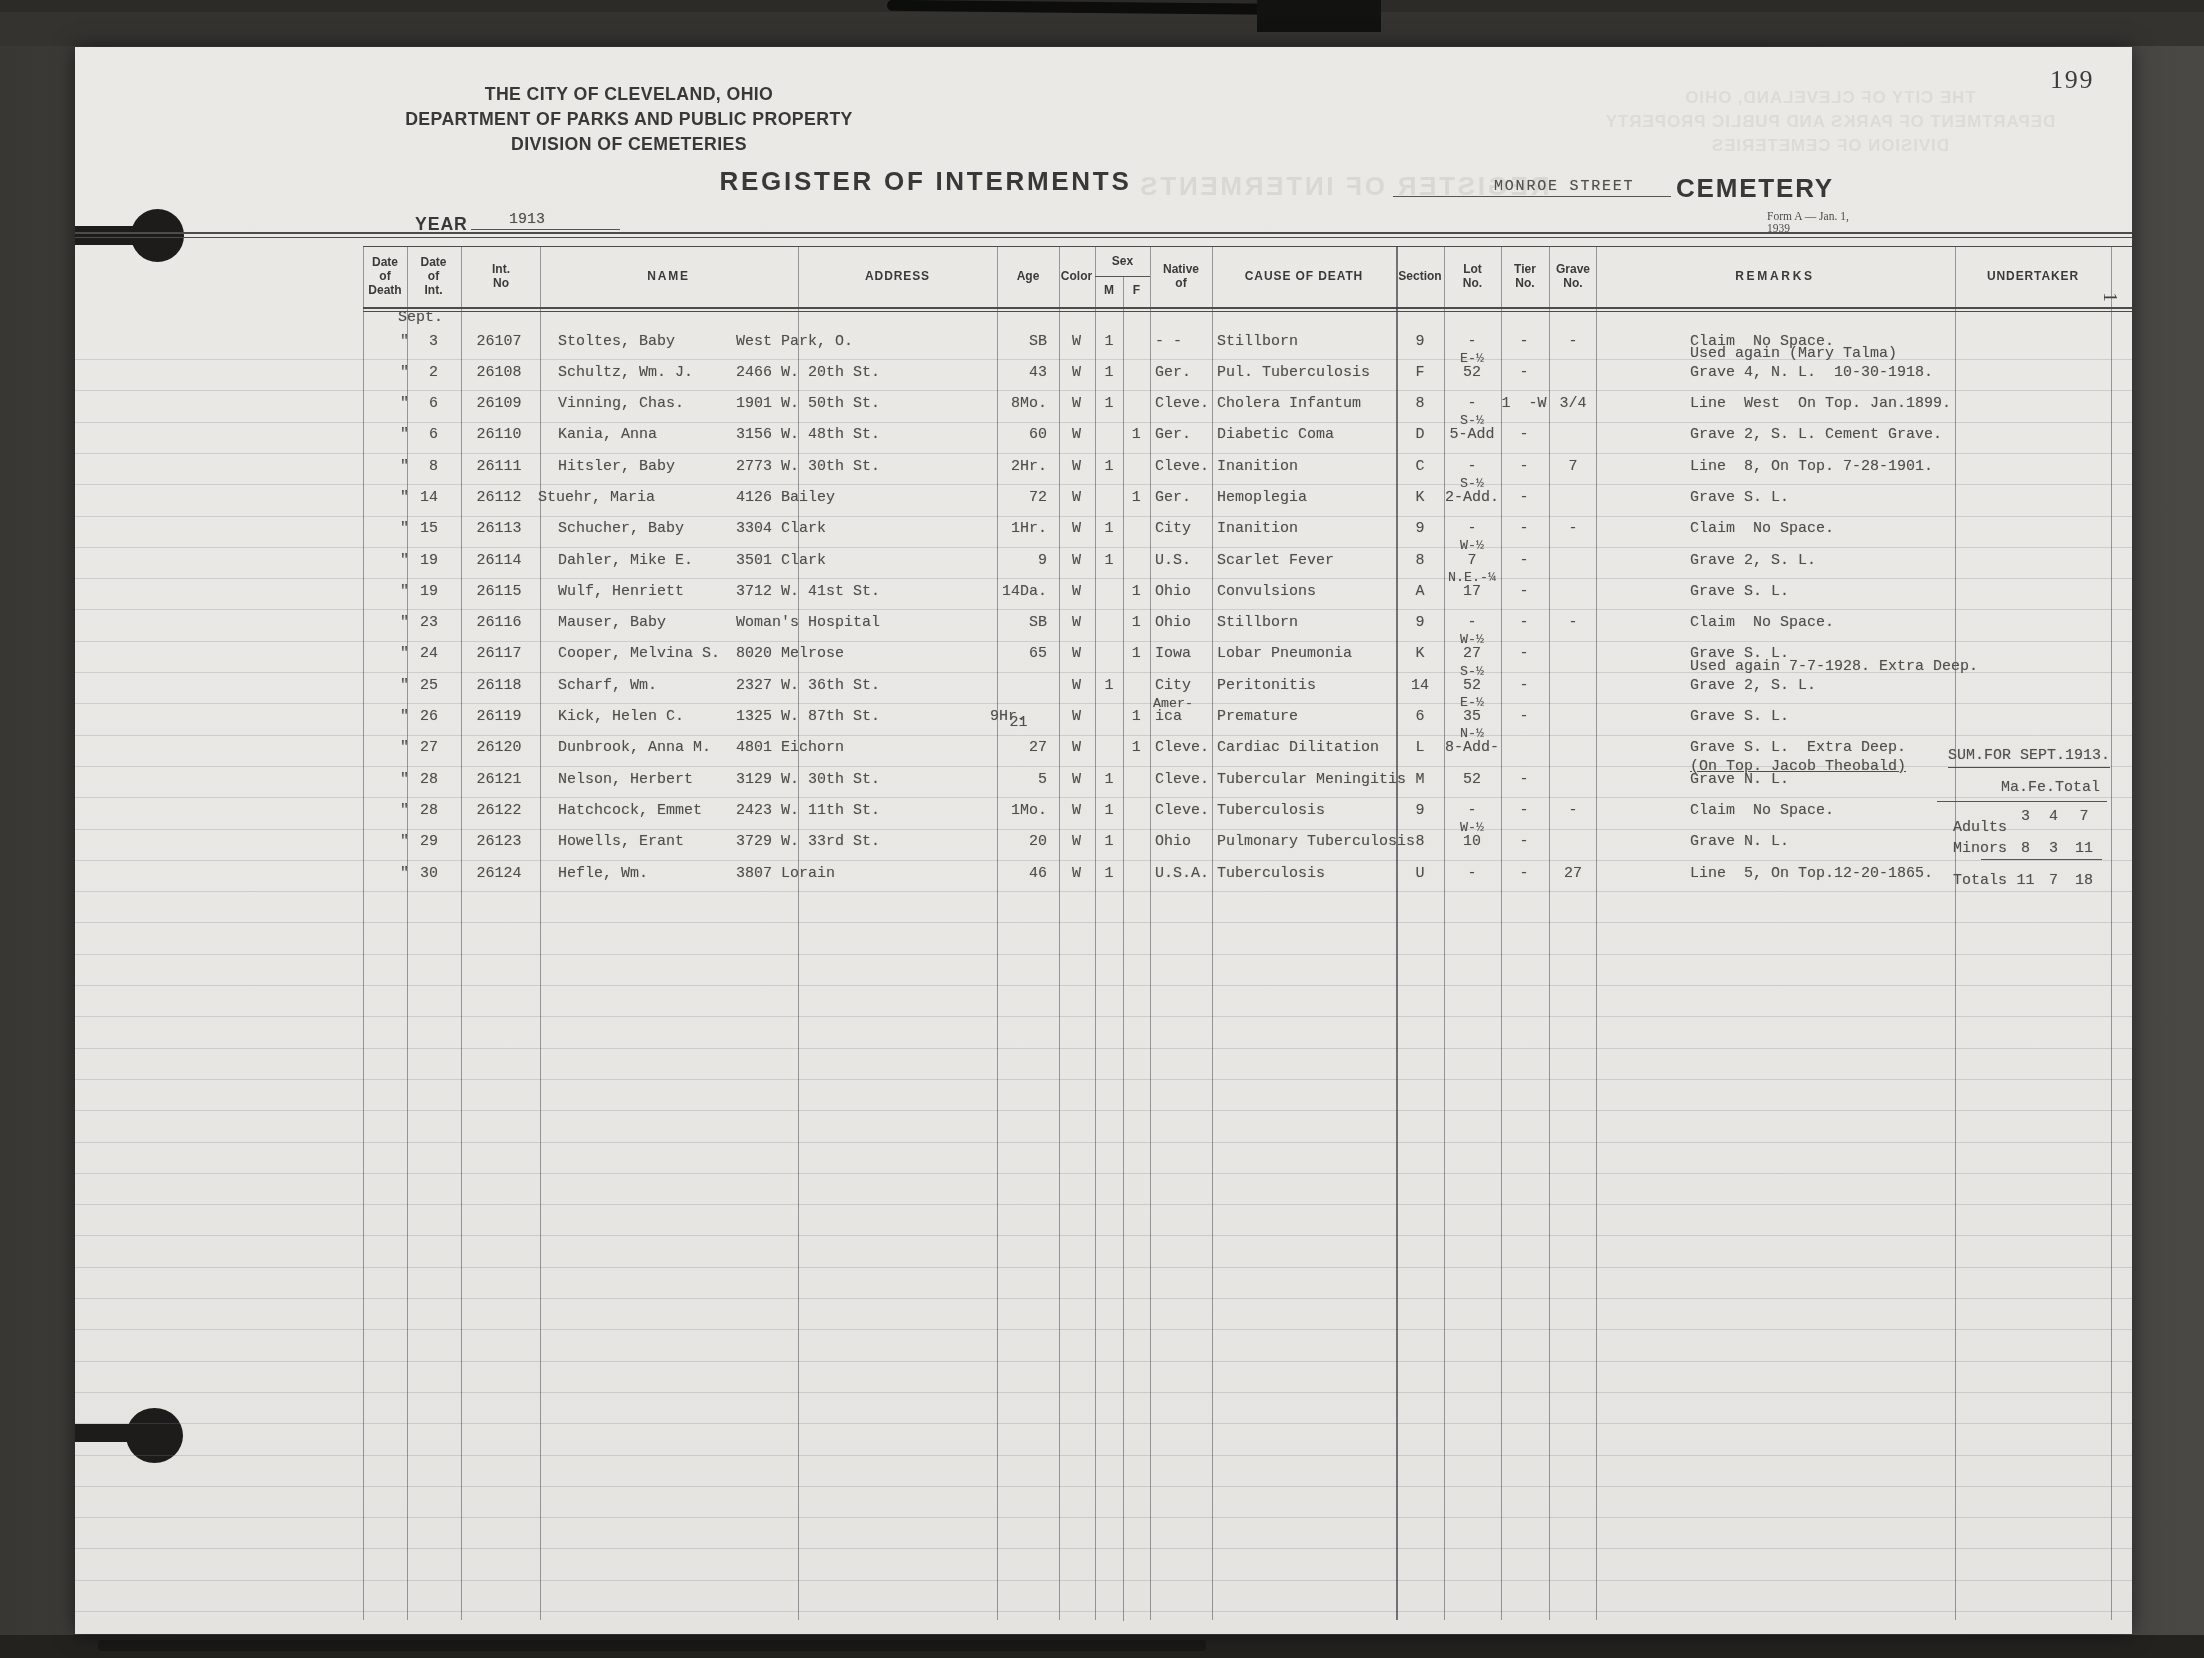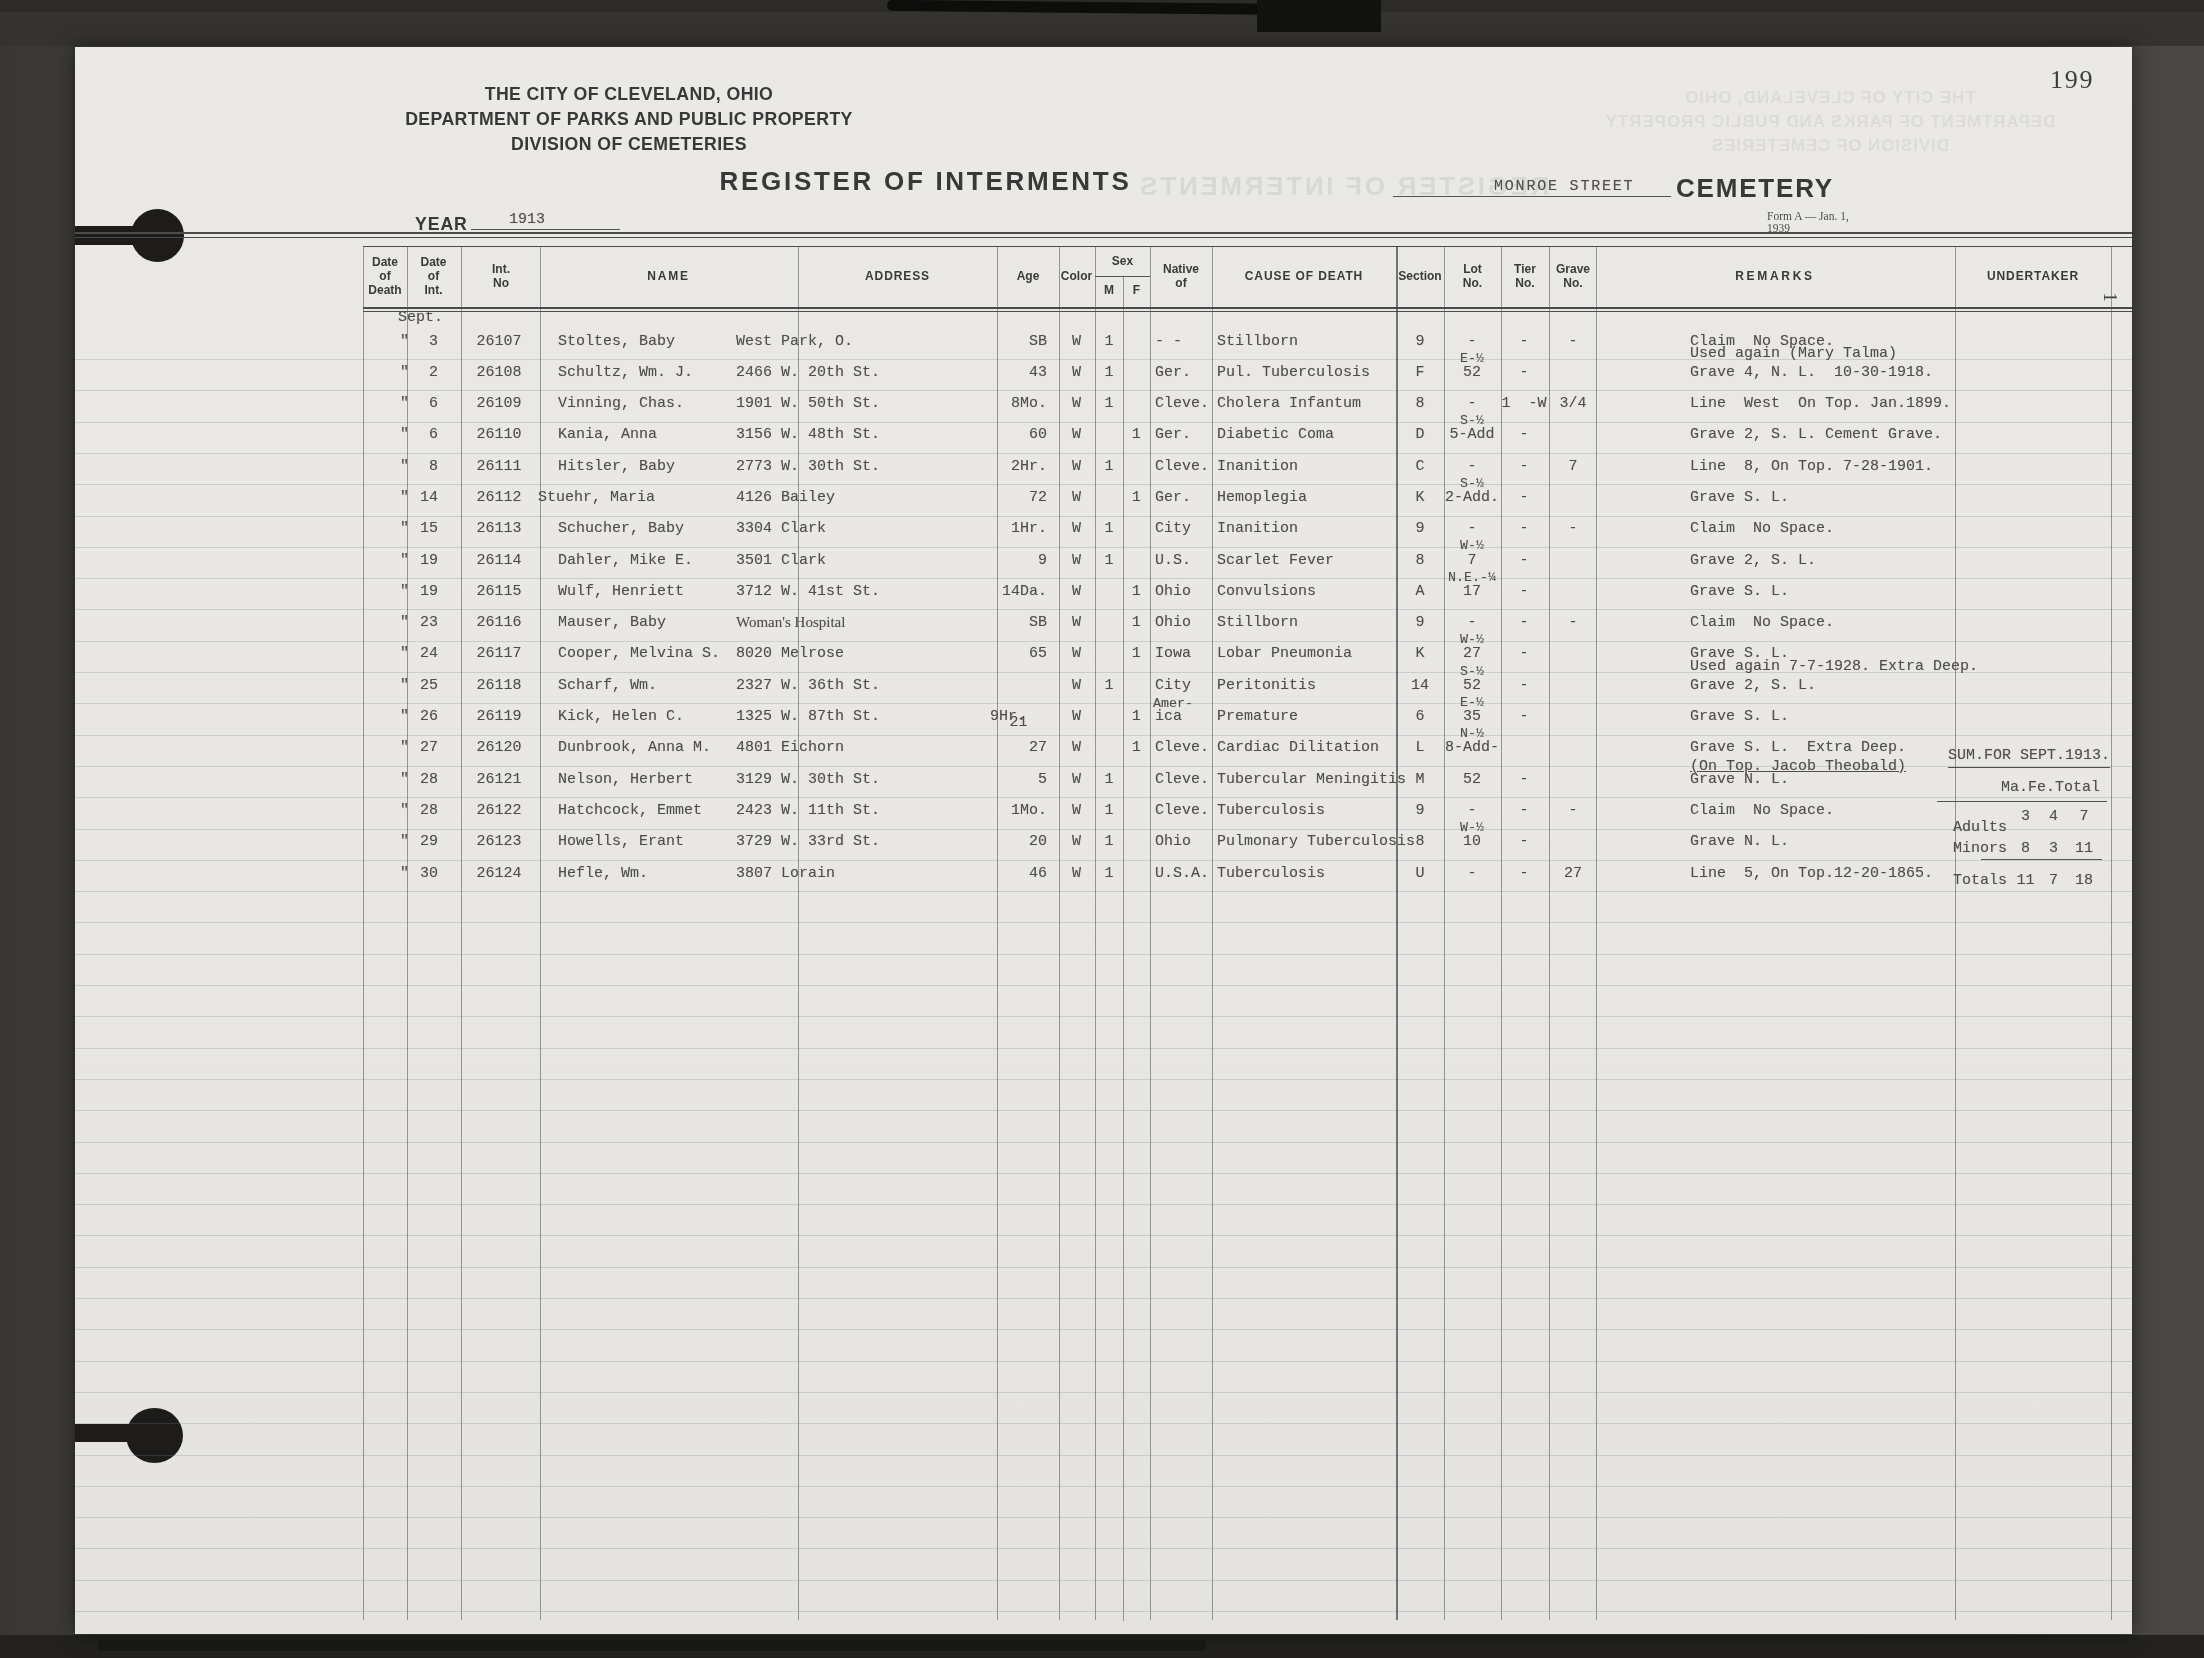--- a/index.html
+++ b/index.html
@@ -357,21 +357,21 @@
       <div class="cell" style="left: 1142px; top: 536px;">Convulsions</div>
       <div class="cell" style="left: 1321px; top: 536px; width: 48px; text-align: center;">A</div>
       <div class="cell small" style="left: 1365px; top: 522px; width: 64px; text-align: center;">N.E.-¼</div>
       <div class="cell" style="left: 1365px; top: 536px; width: 64px; text-align: center;">17</div>
       <div class="cell" style="left: 1424px; top: 536px; width: 50px; text-align: center;">-</div>
       <div class="cell" style="left: 1615px; top: 536px;">Grave S. L.</div>
       <div class="cell" style="left: 325px; top: 567px;">"</div>
       <div class="cell" style="left: 335px; top: 567px; width: 28px; text-align: right;">23</div>
       <div class="cell" style="left: 387px; top: 567px; width: 74px; text-align: center;">26116</div>
       <div class="cell" style="left: 483px; top: 567px;">Mauser, Baby</div>
-      <div class="cell" style="left: 661px; top: 567px; font-family: Liberation Serif, serif;">Woman's Hospital</div>
+      <div class="cell" style="left: 661px; top: 567px;">Woman's Hospital</div>
       <div class="cell" style="left: 915px; top: 567px; width: 57px; text-align: right;">SB</div>
       <div class="cell" style="left: 984px; top: 567px; width: 35px; text-align: center;">W</div>
       <div class="cell" style="left: 1048px; top: 567px; width: 26.6px; text-align: center;">1</div>
       <div class="cell" style="left: 1080px; top: 567px;">Ohio</div>
       <div class="cell" style="left: 1142px; top: 567px;">Stillborn</div>
       <div class="cell" style="left: 1321px; top: 567px; width: 48px; text-align: center;">9</div>
       <div class="cell" style="left: 1365px; top: 567px; width: 64px; text-align: center;">-</div>
       <div class="cell" style="left: 1424px; top: 567px; width: 50px; text-align: center;">-</div>
       <div class="cell" style="left: 1474px; top: 567px; width: 48px; text-align: center;">-</div>
       <div class="cell" style="left: 1615px; top: 567px;">Claim  No Space.</div>

